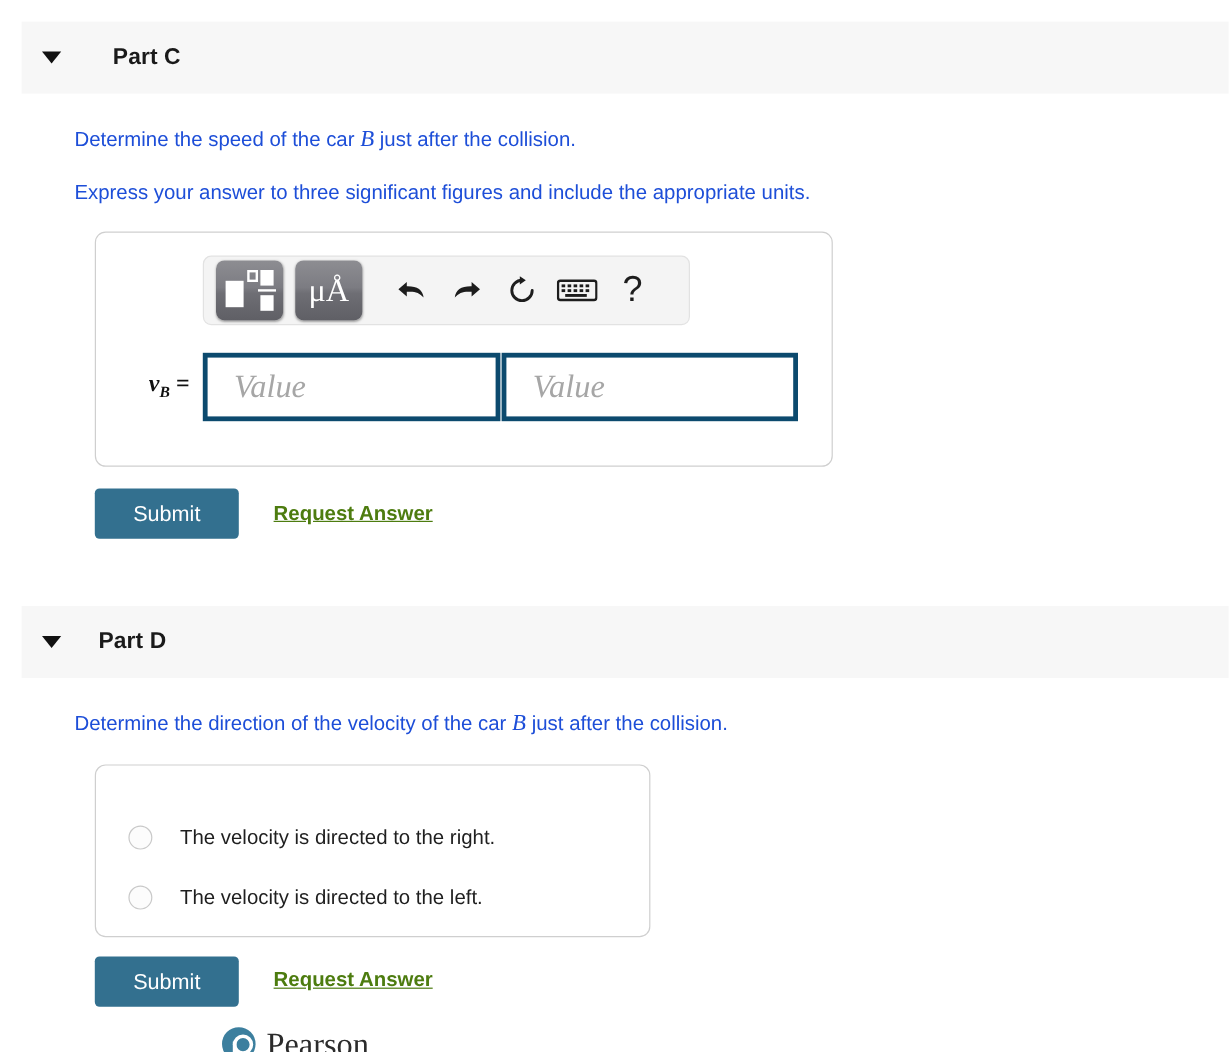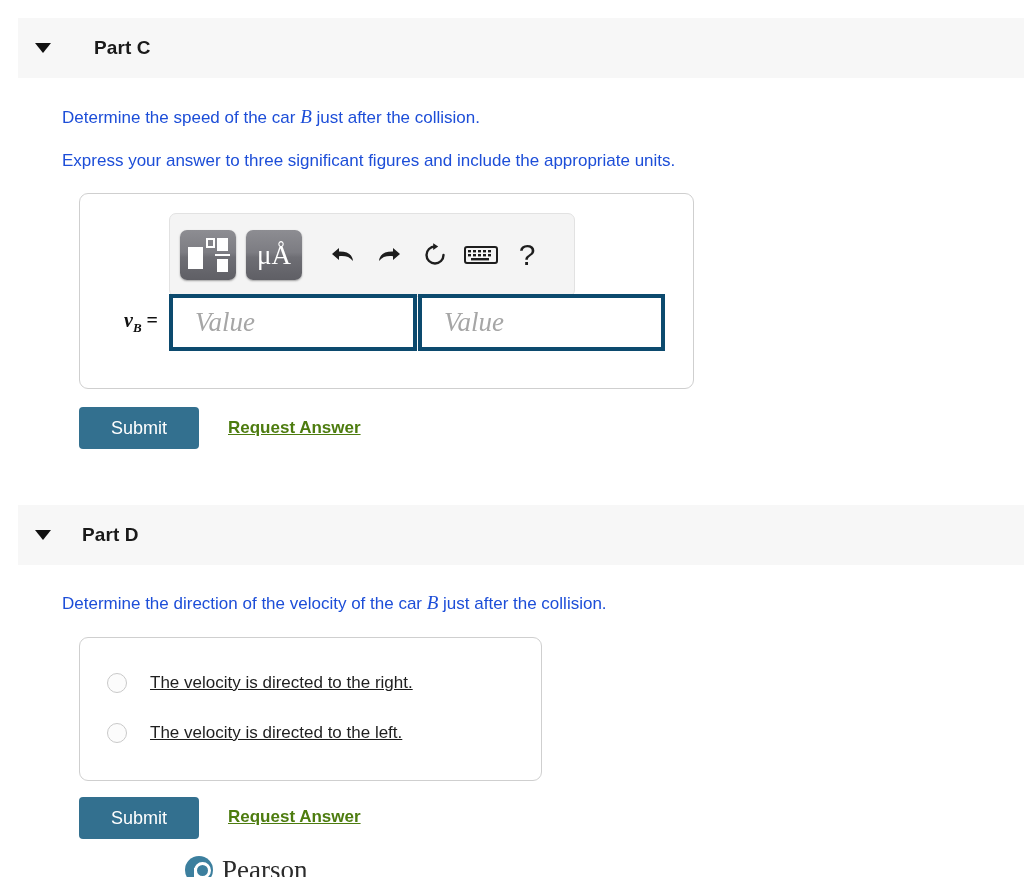--- a/index.html
+++ b/index.html
@@ -72,21 +72,21 @@
     height: 196px;
     border: 1px solid #cfcfcf;
     border-radius: 9px;
     background: #ffffff;
   }
   .mathbar {
     position: absolute;
     left: 89px;
     top: 19px;
     width: 406px;
-    height: 84px;
+    height: 58px;
     background: #f4f4f4;
     border: 1px solid #e2e2e2;
     border-radius: 7px;
     display: flex;
     align-items: center;
   }
   .tool-btn {
     width: 56px;
     height: 50px;
     margin-left: 10px;
@@ -196,25 +196,24 @@
     left: 79px;
     top: 637px;
     width: 463px;
     height: 144px;
     border: 1px solid #cfcfcf;
     border-radius: 9px;
     background: #ffffff;
   }
   .choice {
     display: flex;
-    align-items: center;
+    align-items: flex-end;
     height: 50px;
     margin-left: 27px;
     cursor: pointer;
-    text-decoration: underline;
   }
   .choice:first-child { margin-top: 20px; }
   .radio {
     width: 20px;
     height: 20px;
     border-radius: 50%;
     border: 1px solid #c9c9c9;
     background: #fcfcfc;
     flex: none;
   }

